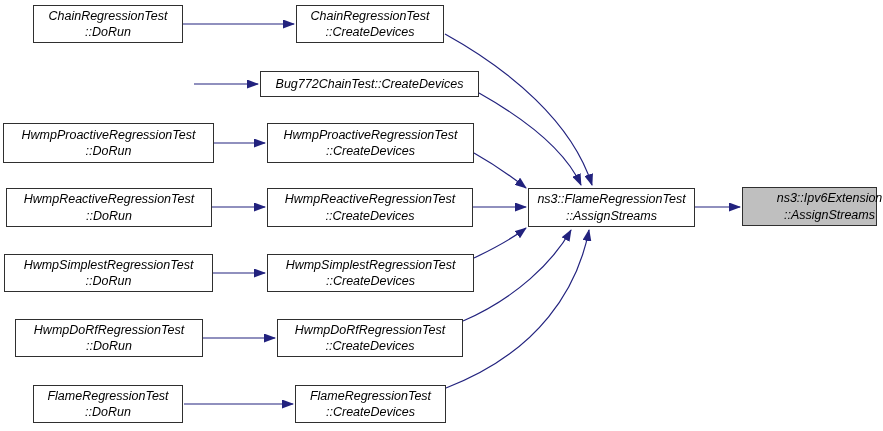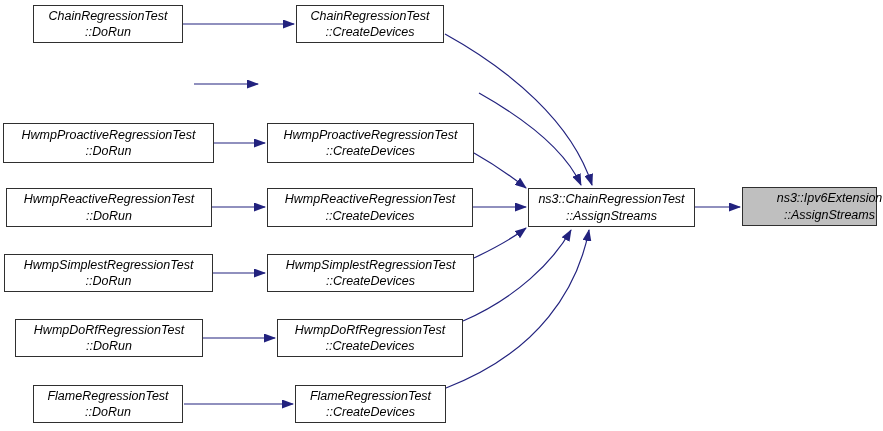--- a/index.html
+++ b/index.html
@@ -90,20 +90,23 @@
   </div>
   <div class="node" style="left:33px;top:385px;width:150px;height:38px;">
     <span>FlameRegressionTest</span>
     <span>::DoRun</span>
   </div>
 
   <div class="node" style="left:296px;top:5px;width:148px;height:38px;">
     <span>ChainRegressionTest</span>
     <span>::CreateDevices</span>
   </div>
+  <div class="node" style="left:260px;top:71px;width:219px;height:26px;">
+    <span>Bug772ChainTest::CreateDevices</span>
+  </div>
   <div class="node" style="left:267px;top:123px;width:207px;height:40px;">
     <span>HwmpProactiveRegressionTest</span>
     <span>::CreateDevices</span>
   </div>
   <div class="node" style="left:267px;top:188px;width:206px;height:39px;">
     <span>HwmpReactiveRegressionTest</span>
     <span>::CreateDevices</span>
   </div>
   <div class="node" style="left:267px;top:254px;width:207px;height:38px;">
     <span>HwmpSimplestRegressionTest</span>
@@ -112,21 +115,21 @@
   <div class="node" style="left:277px;top:319px;width:186px;height:38px;">
     <span>HwmpDoRfRegressionTest</span>
     <span>::CreateDevices</span>
   </div>
   <div class="node" style="left:295px;top:385px;width:151px;height:38px;">
     <span>FlameRegressionTest</span>
     <span>::CreateDevices</span>
   </div>
 
   <div class="node" style="left:528px;top:188px;width:167px;height:39px;">
-    <span>ns3::ChainRegressionTest</span>
+    <span>ns3::FlameRegressionTest</span>
     <span>::AssignStreams</span>
   </div>
 
   <div class="node highlight" style="left:742px;top:187px;width:135px;height:39px;">
     <span>ns3::Ipv6Extension</span>
     <span>::AssignStreams</span>
   </div>
 
 </div>
 

